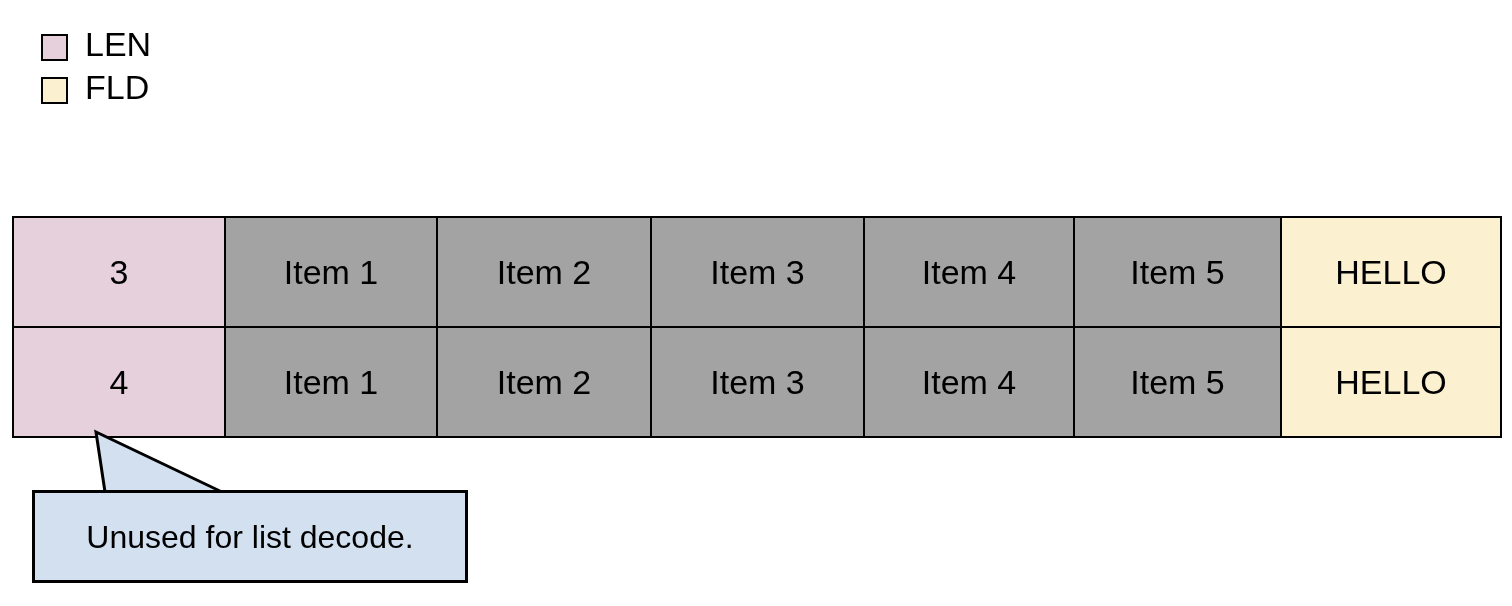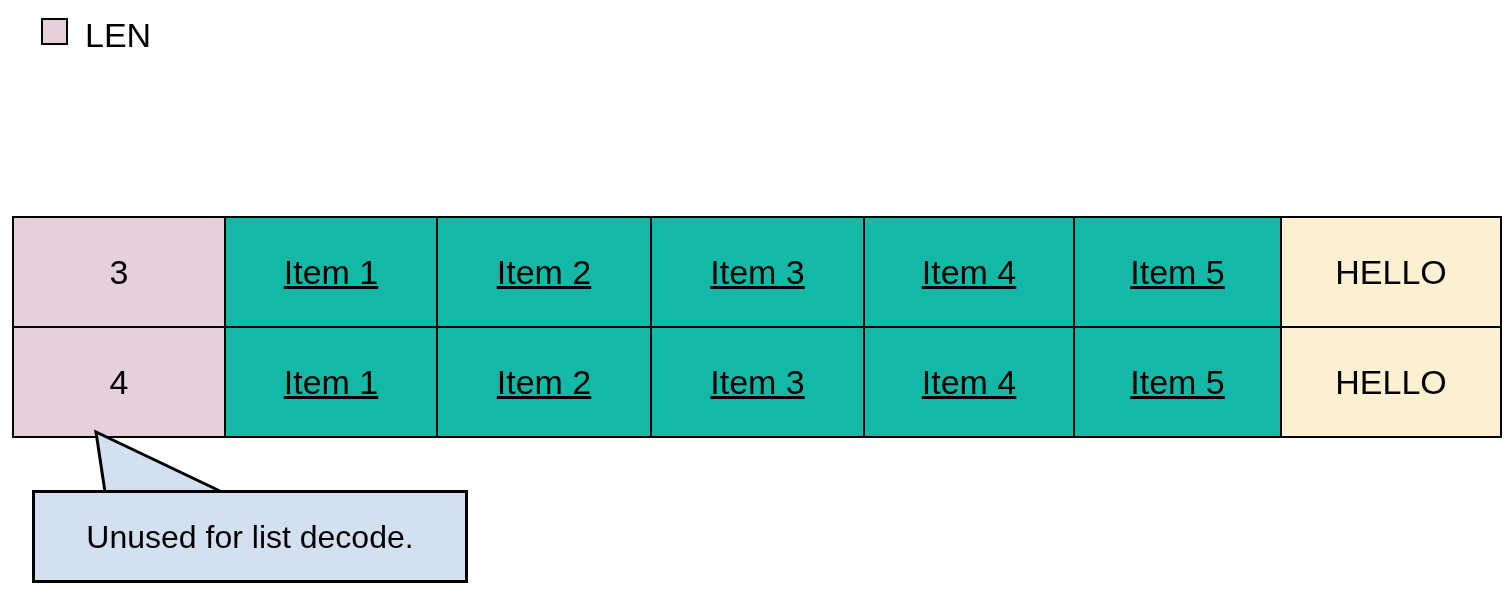--- a/index.html
+++ b/index.html
@@ -18,21 +18,21 @@
   }
 
   
   #legend {
     position: absolute;
     left: 41px;
     top: 18px;
   }
   .legend-row {
     display: flex;
-    align-items: flex-start;
+    align-items: flex-end;
     height: 43px;
   }
   .legend-swatch {
     width: 27px;
     height: 27px;
     border: 2px solid #000000;
     box-sizing: border-box;
     flex: 0 0 auto;
   }
   .legend-label {
@@ -56,21 +56,21 @@
   #wire-table td {
     border: 2px solid #000000;
     text-align: center;
     vertical-align: middle;
     font-size: 34px;
     line-height: 34px;
     height: 108px;
     padding: 0;
   }
   .cell-len { background: #e5d0db; }
-  .cell-lst { background: #14b8a6; text-decoration: underline; }
+  .cell-lst { background: #a3a3a3; }
   .cell-fld { background: #fbf0cf; }
 
   
   .col-len  { width: 212px; }
   .col-i1   { width: 212px; }
   .col-i2   { width: 214px; }
   .col-i3   { width: 213px; }
   .col-i4   { width: 210px; }
   .col-i5   { width: 207px; }
   .col-fld  { width: 220px; }
@@ -115,20 +115,24 @@
 <body>
 
 <div id="legend">
 
   <div class="legend-row">
     <span class="legend-swatch" style="background:#e5d0db"></span>
     <span class="legend-label">LEN</span>
   </div>
 
 
+  <div class="legend-row">
+    <span class="legend-swatch" style="background:#fbf0cf"></span>
+    <span class="legend-label">FLD</span>
+  </div>
 
 </div>
 
 <table id="wire-table">
   <colgroup>
     <col class="col-len">
       <col class="col-i1">
       <col class="col-i2">
       <col class="col-i3">
     <col class="col-i4">

